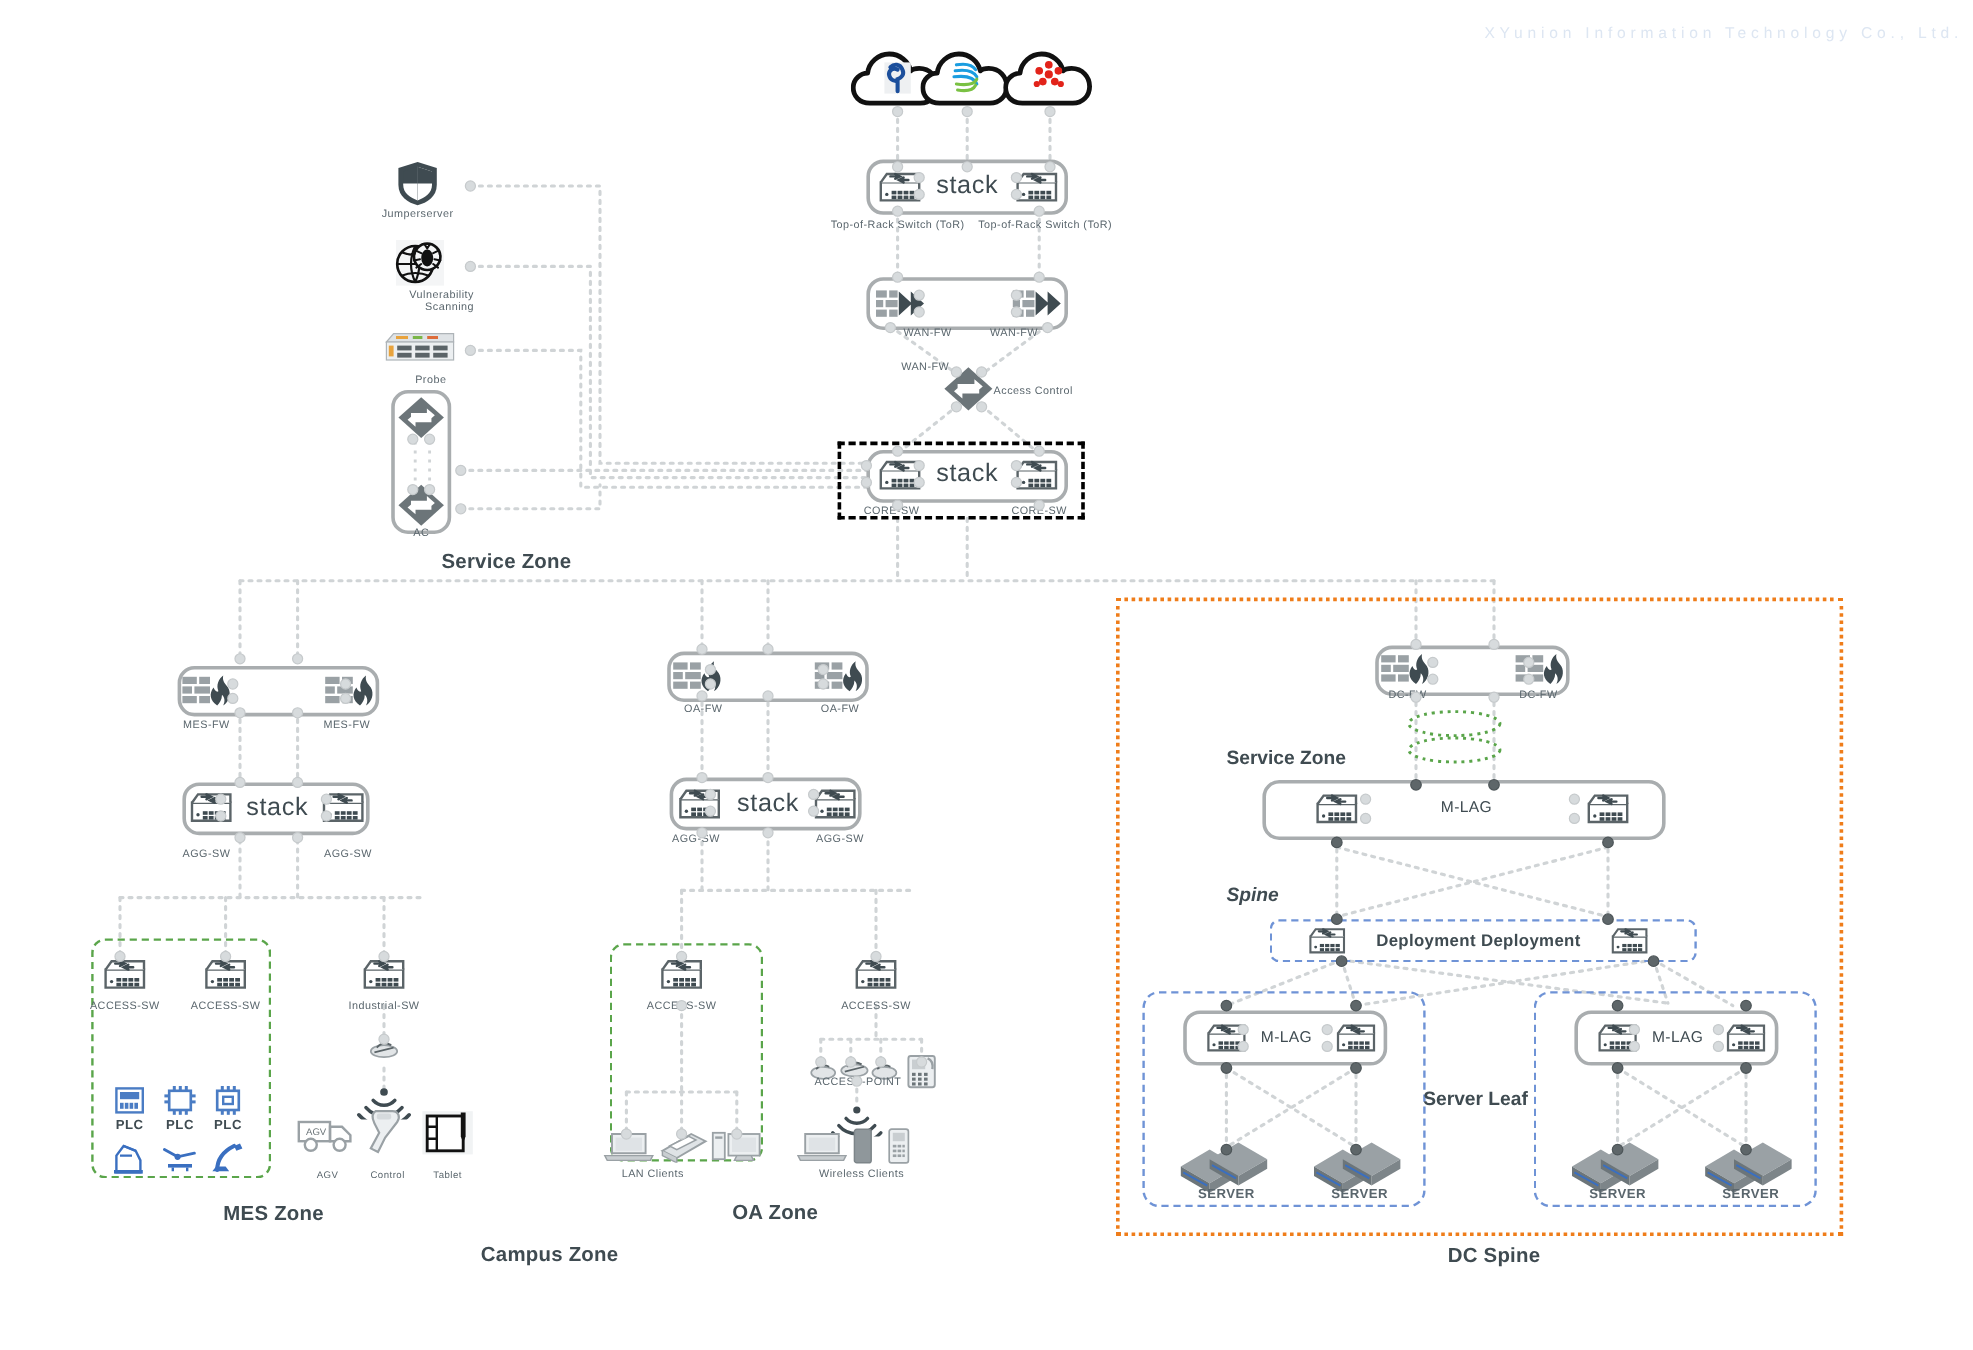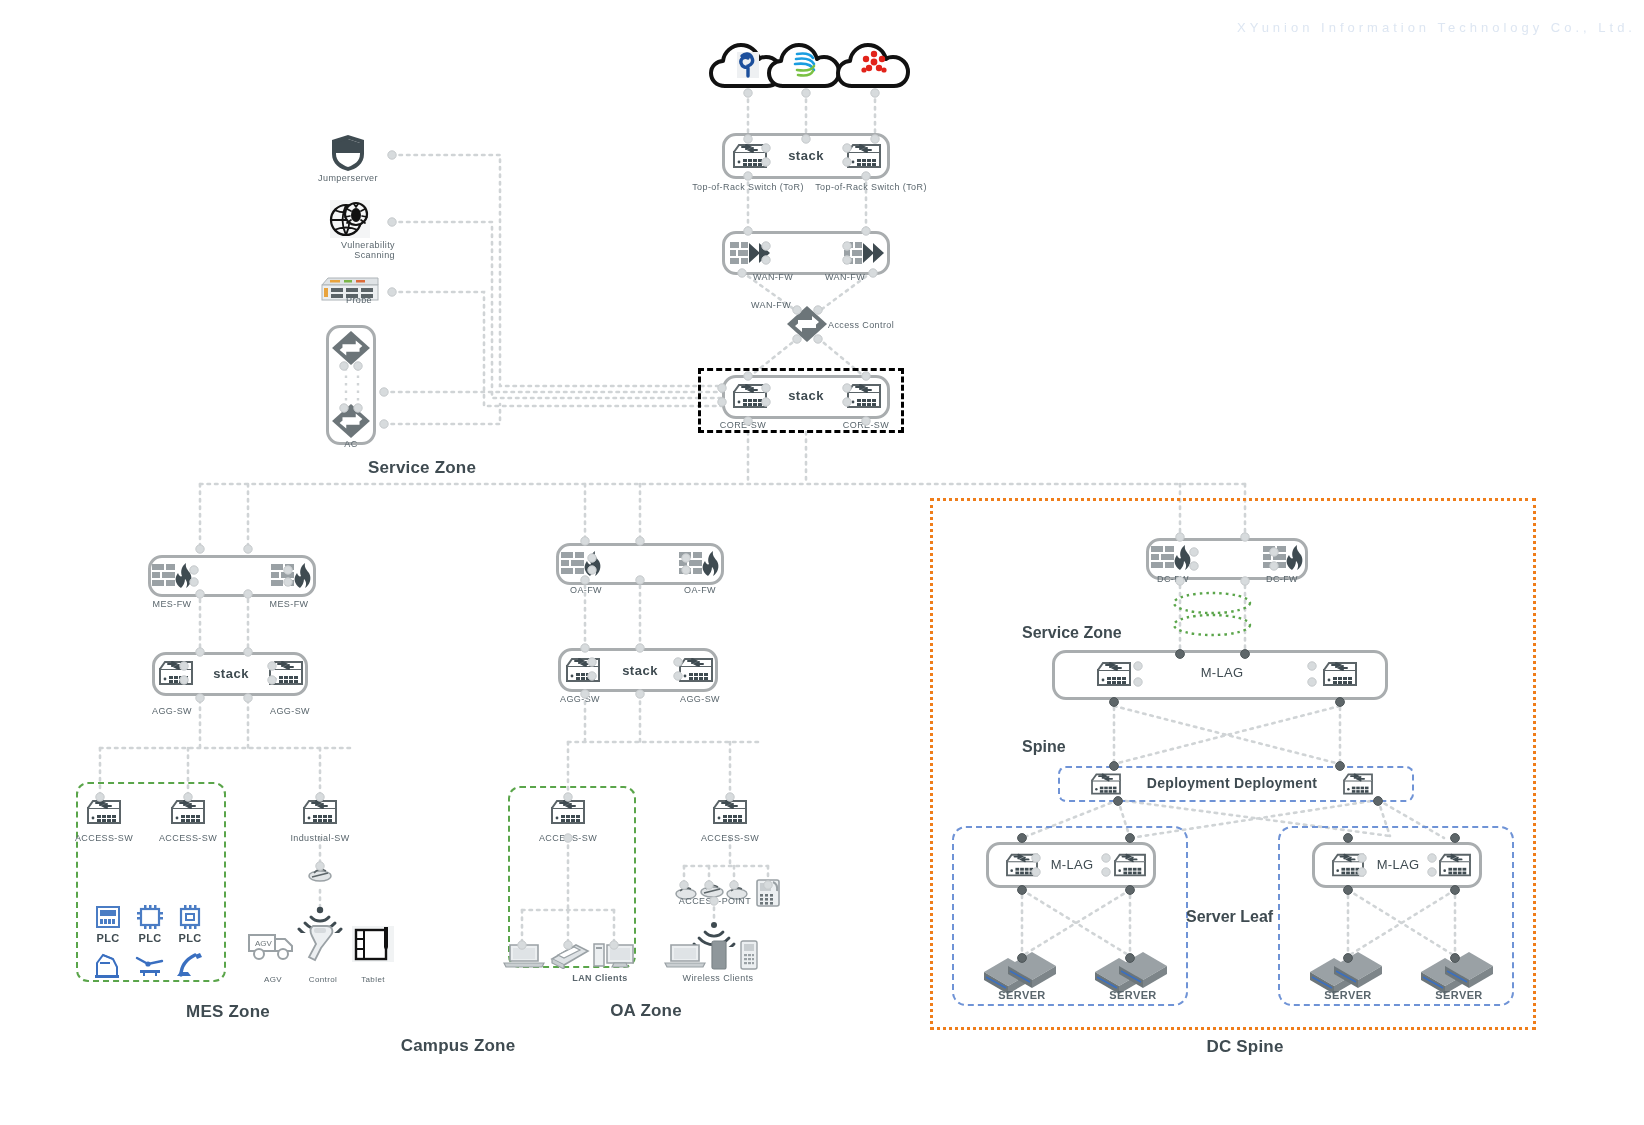--- a/index.html
+++ b/index.html
@@ -7,21 +7,21 @@
        font-family:"Liberation Sans","DejaVu Sans",sans-serif;color:#3f4b51;}
   #canvas{position:absolute;inset:0;width:1644px;height:1125px;}
   svg.wires{position:absolute;left:0;top:0;width:1644px;height:1125px;pointer-events:none;}
 
   .abs{position:absolute;}
   .ctr{transform:translate(-50%,-50%);}
   .lbl{font-size:9px;color:#5a666d;text-align:right;white-space:nowrap;letter-spacing:.4px;}
   .lbl-sm{font-size:8px;}
   .zonetitle{font-size:17px;font-weight:bold;color:#3f4b51;white-space:nowrap;letter-spacing:.2px;}
   .grouptitle{font-size:16px;font-weight:bold;color:#3f4b51;white-space:nowrap;}
-  .stacktxt{font-size:13px;font-weight:bold;color:#3f4b51;letter-spacing:.5px;}
+  .stacktxt{font-size:21px;font-weight:normal;color:#3f4b51;letter-spacing:.5px;}
   .mlagtxt{font-size:13px;font-weight:normal;color:#3f4b51;letter-spacing:.3px;}
   .standalonetxt{font-size:14px;font-weight:bold;color:#3f4b51;letter-spacing:.3px;}
 
   
   #watermark{top:20px;right:8px;font-size:13px;letter-spacing:4px;color:#dde6f2;white-space:nowrap;}
 
   
   .pairbox{border:3px solid #a9adaf;border-radius:14px;background:#fff;box-sizing:border-box;}
 
   
@@ -367,21 +367,21 @@
       <g fill="#5b6468">
           <rect x="11" y="13" width="12" height="4"></rect>
           <rect x="26" y="13" width="12" height="4"></rect>
           <rect x="41" y="13" width="12" height="4"></rect>
       <rect x="11" y="19" width="12" height="4"></rect>
           <rect x="26" y="19" width="12" height="4"></rect>
           <rect x="41" y="19" width="12" height="4"></rect>
         </g>
       </svg>
   </div>
-  <div class="abs ctr lbl" style="left:350px;top:300px;padding-left:18px;">Probe</div>
+  <div class="abs ctr lbl" style="left:350px;top:316px;padding-left:18px;">Probe</div>
 
   <div class="abs pairbox" style="left:326px;top:325px;width:50px;height:120px;"></div>
   <div class="abs icowrap ctr" style="left:351px;top:348px;">
     <svg width="40" height="36" viewBox="0 0 42 38">
       <path d="M21,1 L41,19 L21,37 L1,19 Z" fill="#6c7579"></path>
       <path d="M12,15 h14 v-4 l7,6 -7,6 v-4 h-14 z M30,23 h-14 v4 l-7,-6 7,-6 v4 h14 z" fill="#fff"></path>
       </svg>
   </div>
   <div class="abs icowrap ctr" style="left:351px;top:421px;">
     <svg width="40" height="36" viewBox="0 0 42 38">
@@ -848,21 +848,21 @@
   </div>
   <div class="abs icowrap ctr" style="left:614px;top:955px;">
     <svg width="44" height="30" viewBox="0 0 44 30">
       <rect x="2" y="4" width="10" height="22" fill="#eceff1" stroke="#9aa1a5" stroke-width="1.5"></rect>
       <rect x="4" y="7" width="6" height="2" fill="#9aa1a5"></rect>
       <rect x="15" y="5" width="26" height="18" fill="#eceff1" stroke="#9aa1a5" stroke-width="1.5"></rect>
       <rect x="18" y="8" width="20" height="12" fill="#dfe3e6"></rect>
       <path d="M22,23 L34,23 L36,27 L20,27 Z" fill="#c9ced1" stroke="#9aa1a5" stroke-width="1.2"></path>
       </svg>
   </div>
-  <div class="abs ctr lbl" style="left:600px;top:978px;font-weight:bold;">LAN  Clients</div>
+  <div class="abs ctr lbl" style="left:544px;top:978px;">LAN  Clients</div>
 
   <div class="abs icowrap ctr" style="left:685px;top:955px;">
     <svg width="44" height="28" viewBox="0 0 44 28">
       <path d="M8,4 L36,4 L36,20 L8,20 Z" fill="#eceff1" stroke="#9aa1a5" stroke-width="1.6"></path>
       <rect x="11" y="7" width="22" height="11" fill="#dfe3e6"></rect>
       <path d="M2,22 L42,22 L40,26 L4,26 Z" fill="#c9ced1" stroke="#9aa1a5" stroke-width="1.2"></path>
       </svg>
   </div>
   <div class="abs icowrap ctr" style="left:719px;top:955px;">
     <svg width="18" height="30" viewBox="0 0 18 30">
@@ -961,21 +961,21 @@
           <rect x="28" y="19" width="4" height="3"></rect>
       <rect x="13" y="23" width="4" height="3"></rect>
           <rect x="18" y="23" width="4" height="3"></rect>
           <rect x="23" y="23" width="4" height="3"></rect>
           <rect x="28" y="23" width="4" height="3"></rect>
         </g>
       </svg>
   </div>
   <div class="abs ctr mlagtxt" style="left:1222px;top:672px;">M-LAG</div>
 
-  <div class="abs grouptitle" style="left:1022px;top:738px;">Spine</div>
+  <div class="abs grouptitle" style="left:1022px;top:738px;font-style:italic;">Spine</div>
 
   <div class="abs frame frame-bluedot" style="left:1058px;top:766px;width:356px;height:36px;"></div>
   <div class="abs icowrap ctr" style="left:1106px;top:784px;">
     <svg width="36" height="28" viewBox="0 0 40 32">
         <g fill="none" stroke="#5b6468" stroke-width="2">
       <path d="M4,12 L36,12 L36,27 L4,27 Z" fill="#fff"></path>
           <path d="M4,12 L9,5 L36,5 L36,12" fill="#fff"></path>
         </g>
       <path d="M12,7 l7,0 m-3,-2 l4,2 -4,2 M27,10 l-7,0 m3,2 l-4,-2 4,-2" stroke="#3f4b51" stroke-width="2" fill="none" stroke-linecap="round"></path>
       <g fill="#3f4b51">

